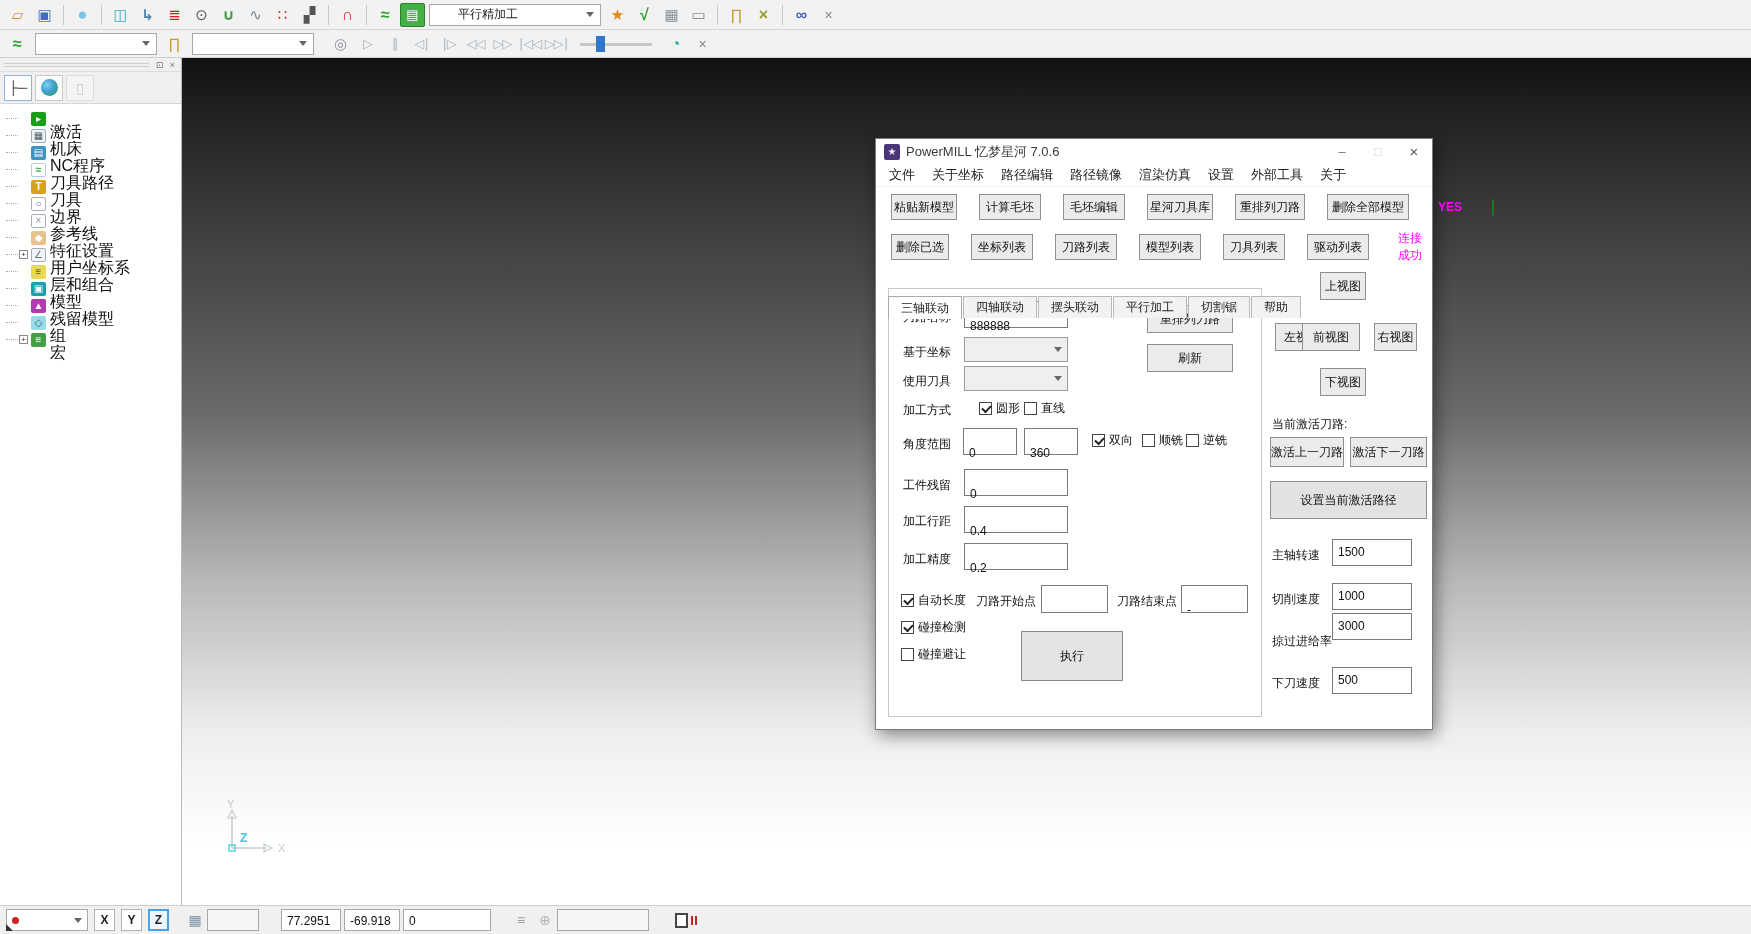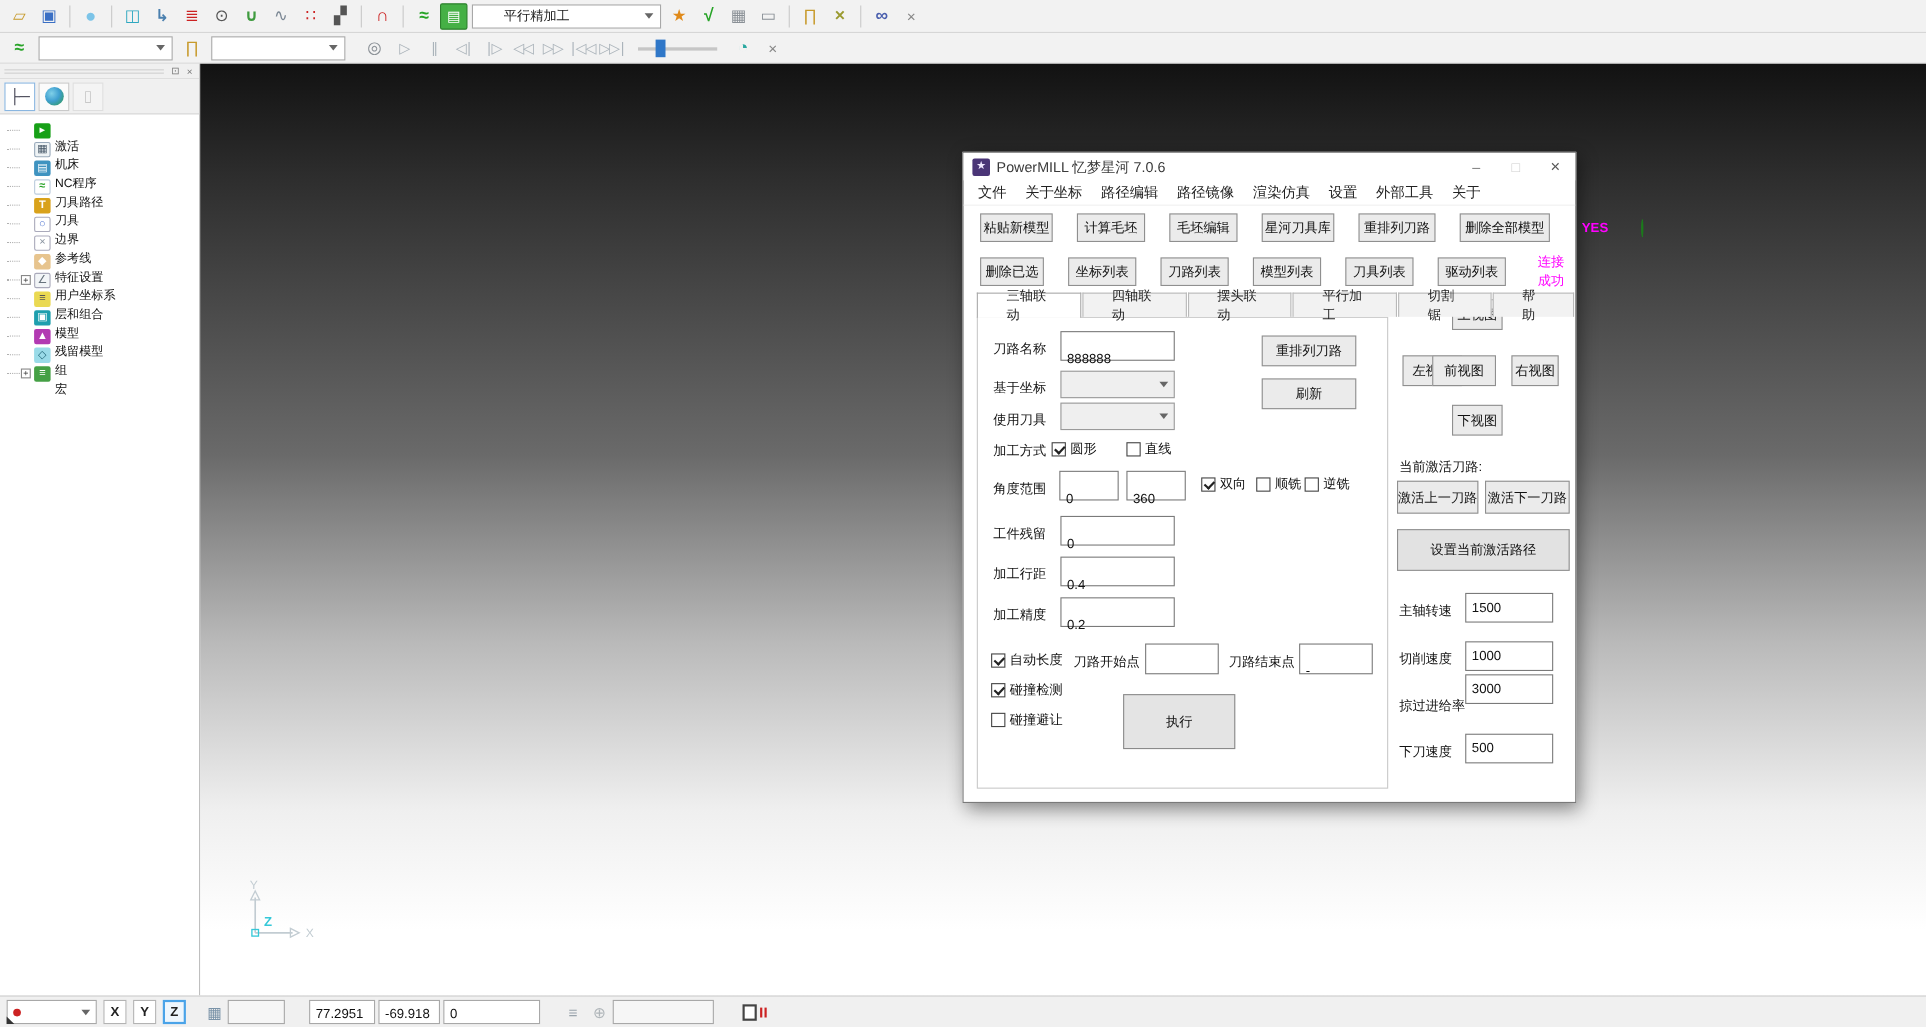--- a/index.html
+++ b/index.html
@@ -43,21 +43,21 @@
   .exp-tab { width:28px; height:26px; display:inline-flex; align-items:center; justify-content:center; border:1px solid #c9c9c9; background:#fbfbfb; font-size:14px; }
   .exp-tab.active { background:#fff; border-color:#8ab6e0; }
   .exp-tab .globe { width:17px; height:17px; border-radius:50%; background:radial-gradient(circle at 35% 35%, #7fd0e8 0%, #3f9fd0 45%, #2f9a45 100%); }
   .exp-tab.disabled { opacity:.45; }
   .tree { padding:6px 0 0 6px; }
   .tree-row { display:flex; align-items:center; height:17px; position:relative; }
   .tree-row .guide { width:12px; border-top:1px dotted #b0b0b0; margin-right:1px; flex:none; }
   .expander { width:9px; height:9px; border:1px solid #888; background:#fff; font-size:8px; line-height:7px; text-align:center; color:#333; margin-right:2px; flex:none; }
   .expander.hidden { visibility:hidden; }
   .tree-icon { width:15px; height:14px; border-radius:2px; display:inline-flex; align-items:center; justify-content:center; font-size:10px; margin:0 4px 0 1px; flex:none; }
-  .tree-label { font-size:11px; color:#111; white-space:nowrap;margin-top:28px; }
+  .tree-label { font-size:16px; color:#111; white-space:nowrap;margin-top:28px; }
   .activate-icon{background:#17a017;color:#fff;font-weight:bold}
   .machine-icon{background:#eef3f5;color:#456;border:1px solid #9ab}
   .nc-program-icon{background:#3f93c0;color:#fff}
   .toolpath-tree-icon{background:#fff;color:#22a022;border:1px solid #bcd;font-weight:bold}
   .tool-tree-icon{background:#d9a21b;color:#fff;font-weight:bold}
   .boundary-tree-icon{background:#fff;color:#4f74d0;border:1px solid #aab}
   .pattern-tree-icon{background:#fff;color:#8a94a0;border:1px solid #aab}
   .feature-set-icon{background:#e7c48e;color:#fff}
   .workplane-icon{background:#f2f5f7;color:#67737d;border:1px solid #aab}
   .levels-icon{background:#ead952;color:#555}
@@ -83,21 +83,21 @@
   .wbtn.close { color:#555; font-size:15px; }
   .dlg-menu { height:23px; display:flex; align-items:center; padding-left:13px; gap:17px; border-bottom:1px solid #f0f0f0; }
   .menu-item { font-size:13px; color:#222; }
   .dlg-btnrow { display:flex; align-items:center; gap:22px; margin-left:15px; }
   .dlg-btnrow.r1 { margin-top:7px; } .dlg-btnrow.r2 { margin-top:10px; }
   .pbtn { height:26px; background:#ebebeb; border:1px solid #8f8f8f; font-size:12px; color:#111; display:inline-flex; align-items:center; justify-content:center; padding:0 6px; white-space:nowrap; }
   .yes-text { color:#ff00ff; font-weight:bold; font-size:12px; margin-left:7px; }
   .green-dot { width:17px; height:17px; border-radius:50%; background:#2fe02f; border:1px solid #1a7a1a; margin-left:8px; }
   .connected-text { color:#ff00ff; font-size:12px; font-weight:normal; margin-left:7px; }
   .dlg-tabs { position:absolute; left:12px; top:127px; display:flex; z-index:2; }
-  .dtab { height:22px; padding:0 26px; display:inline-flex; align-items:center; font-size:12px; background:#f2f2f2; border:1px solid #b9b9b9; border-bottom:none; margin-right:1px; color:#222; }
+  .dtab { height:22px; padding:0 12px; display:inline-flex; align-items:center; font-size:12px; background:#f2f2f2; border:1px solid #b9b9b9; border-bottom:none; margin-right:1px; color:#222;margin-top:30px; }
   .dtab.active { background:#fff; height:23px; position:relative; top:0; border-color:#a9a9a9; }
   .dlg-panel { position:absolute; left:12px; top:149px; width:374px; height:429px; border:1px solid #c9c9c9; background:#fff; }
   .flabel { position:absolute; font-size:12px; color:#111; white-space:nowrap; }
   .tbox { position:absolute; background:#fff; border:1px solid #7a7a7a; font-size:12px; padding:17px 4px 0 5px; color:#111; }
   .fcombo { position:absolute; background:#efefef; border:1px solid #9a9a9a; display:flex; align-items:center; justify-content:flex-end; padding-right:5px; }
   .cb { position:absolute; display:inline-flex; align-items:center; gap:4px; font-size:12px; color:#111; white-space:nowrap; }
   .cbbox { width:13px; height:13px; border:1px solid #444; background:#fff; display:inline-block; position:relative; flex:none; }
   .cbbox.checked::after { content:""; position:absolute; left:2px; top:2px; width:7px; height:4px; border-left:2px solid #222; border-bottom:2px solid #222; transform:rotate(-47deg); }
   .fbtn { position:absolute; background:#ebebeb; border:1px solid #8f8f8f; font-size:12px; display:flex; align-items:center; justify-content:center; color:#111; }
   .exec-btn { background:#e4e4e4; border:1px solid #8a8a8a; }
@@ -541,21 +541,21 @@
           </span>
         <span class="fbtn" style="left:258px;top:55px;width:86px;height:28px">刷新</span>
 
         <span class="flabel" style="left:14px;top:84px">使用刀具</span>
         <span class="fcombo" style="left:75px;top:77px;width:104px;height:25px">
             <span></span>
             <i class="dda"></i>
           </span>
 
         <span class="flabel" style="left:14px;top:113px">加工方式</span>
-        <span class="cb" style="left:67px;top:111px">
+        <span class="cb" style="left:90px;top:111px">
             <i class="cbbox checked"></i>
             <span>圆形</span>
           </span>
         <span class="cb" style="left:135px;top:111px">
             <i class="cbbox"></i>
             <span>直线</span>
           </span>
 
         <span class="flabel" style="left:14px;top:147px">角度范围</span>
         <span class="tbox" style="left:74px;top:139px;width:54px;height:27px">0</span>

